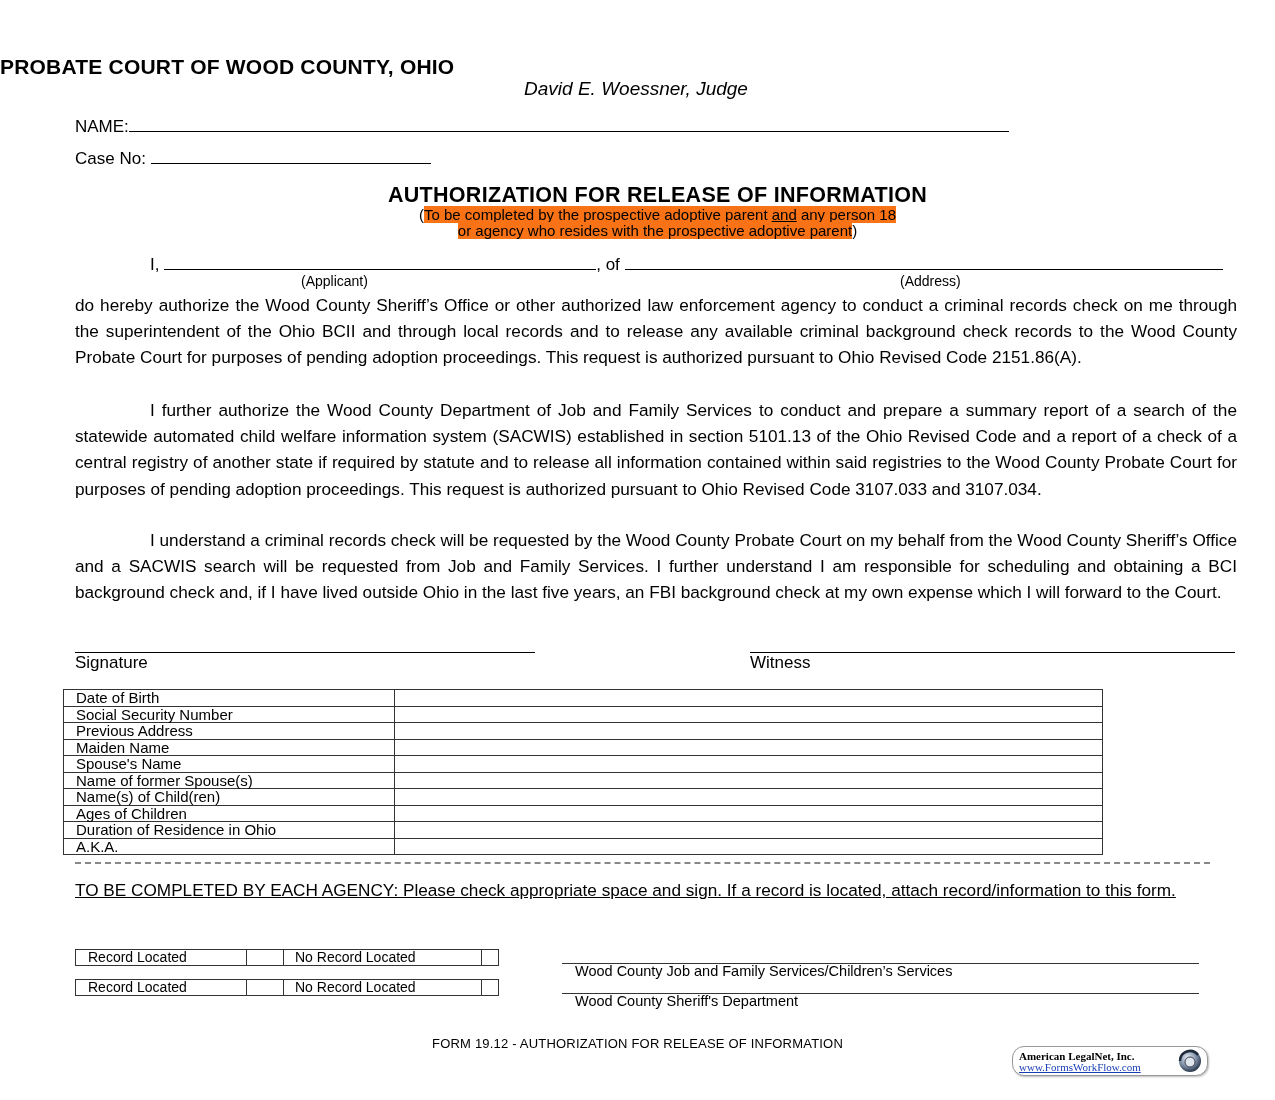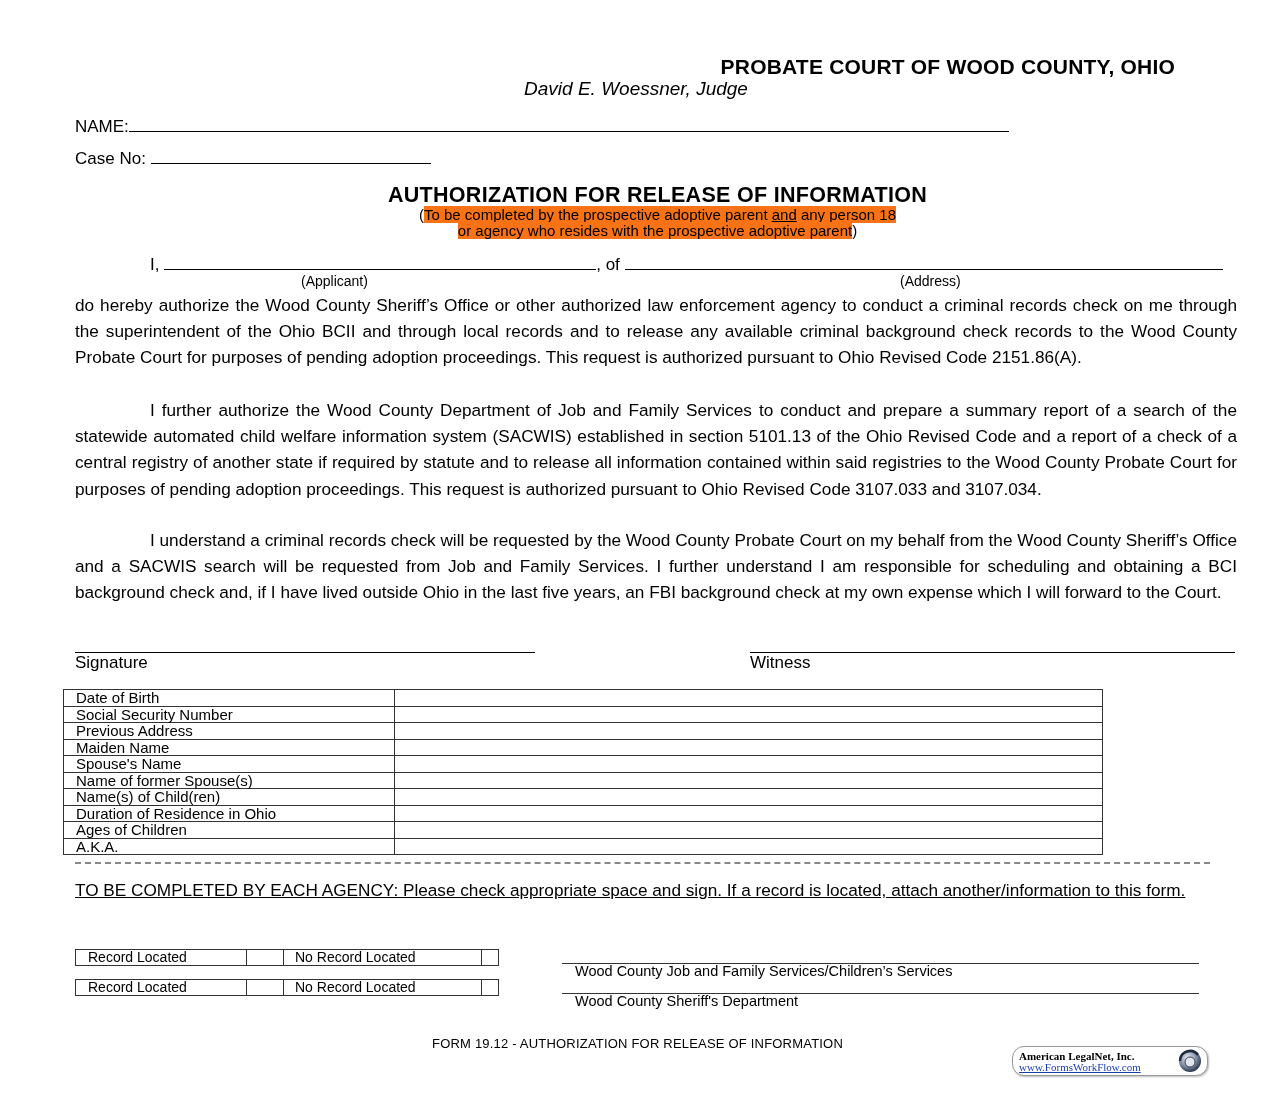--- a/index.html
+++ b/index.html
@@ -1,19 +1,19 @@
 <!DOCTYPE html>
 <html><head>
 <meta charset="utf-8">
 <style>
   html, body { margin: 0; padding: 0; background: #ffffff; }
   body { width: 1275px; height: 1100px; position: relative; overflow: hidden;
          font-family: "Liberation Sans", sans-serif; color: #000; }
   .abs { position: absolute; }
-  .court-title { left: 0; width: 1175px; top: 55px; text-align: right; font-weight: bold; font-size: 21px; letter-spacing: 0.2px; }
+  .court-title { left: 0; width: 1175px; top: 55px; text-align: left; font-weight: bold; font-size: 21px; letter-spacing: 0.2px; }
   .judge { left: 0; width: 1272px; top: 78px; text-align: center; font-style: italic; font-size: 19px; }
   .line-field { font-size: 17px; }
   .blank { display: inline-block; border-bottom: 1px solid #000; vertical-align: baseline; }
   .form-title { left: 0; width: 1315px; top: 183px; text-align: center; font-weight: bold; font-size: 21.5px; letter-spacing: 0.3px; }
   .subtitle { left: 0; width: 1315px; top: 207px; text-align: center; font-size: 15px; line-height: 16px; }
   .hl { background: #f97316; }
   .u { text-decoration: underline; }
   .para { left: 75px; width: 1162px; font-size: 17.2px; line-height: 26.2px; text-align: justify; }
   .indent { text-indent: 75px; }
   .caption { font-size: 14px; }
@@ -96,37 +96,37 @@
       </tr>
     <tr>
         <td class="lbl">Name of former Spouse(s)</td>
         <td></td>
       </tr>
     <tr>
         <td class="lbl">Name(s) of Child(ren)</td>
         <td></td>
       </tr>
     <tr>
-        <td class="lbl">Duration of Residence in Ohio</td>
+        <td class="lbl">Ages of Children</td>
         <td></td>
       </tr>
     <tr>
-        <td class="lbl">Ages of Children</td>
+        <td class="lbl">Duration of Residence in Ohio</td>
         <td></td>
       </tr>
     <tr>
         <td class="lbl">A.K.A.</td>
         <td></td>
       </tr>
   </tbody>
 </table>
 
 <div class="abs dashed"></div>
 
-<div class="abs agency">TO BE COMPLETED BY EACH AGENCY: Please check appropriate space and sign.  If a record is located, attach another/information to this form.</div>
+<div class="abs agency">TO BE COMPLETED BY EACH AGENCY: Please check appropriate space and sign.  If a record is located, attach record/information to this form.</div>
 
 <div class="chk-row" style="top:949px;">
   <div class="c1">Record Located</div>
   <div class="c2"></div>
   <div class="c3">No Record Located</div>
   <div class="c4"></div>
 </div>
 <div class="chk-row" style="top:979px;">
   <div class="c1">Record Located</div>
   <div class="c2"></div>

